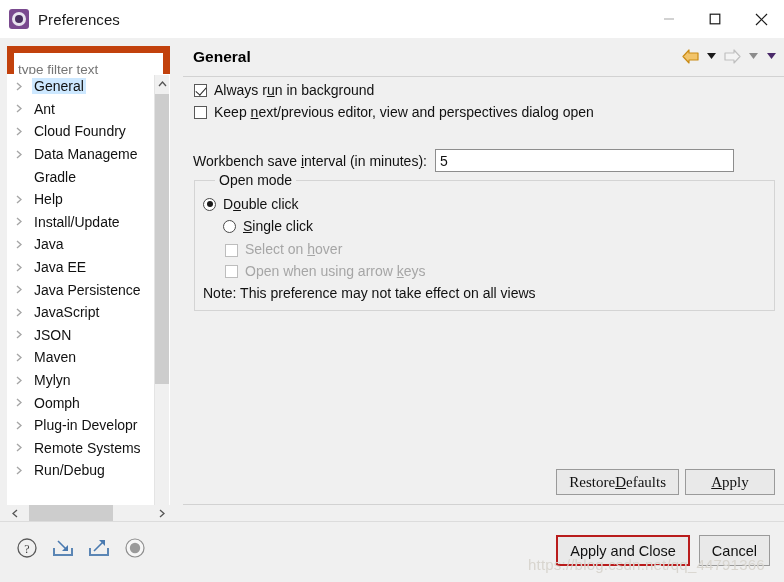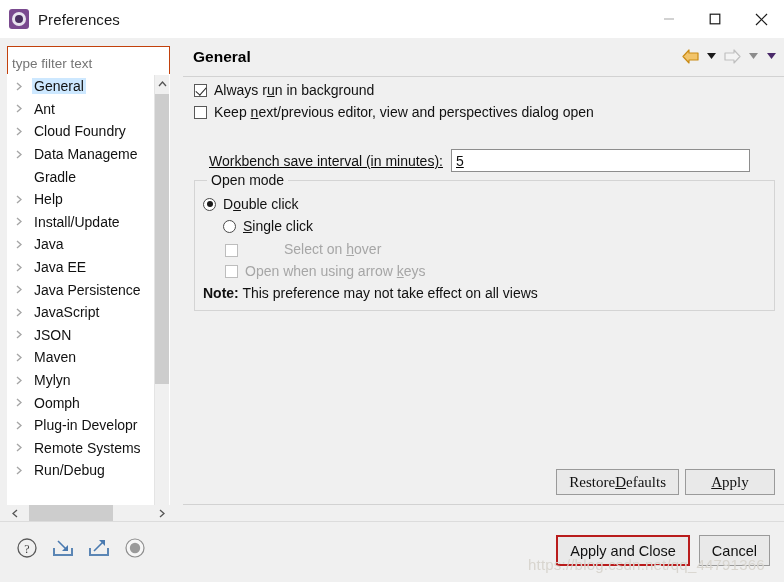--- a/index.html
+++ b/index.html
@@ -55,21 +55,21 @@
   .wc-btn svg { display: block; }
 
   
   #left-panel {
     position: absolute; left: 0; top: 38px; width: 176px; height: 483px;
     background: #f0f0f0;
   }
   #filter-box {
     position: absolute; left: 7px; top: 8px; width: 163px; height: 22px;
     background: #ffffff;
-    border: 1px solid #c2410c;
+    border: 7px solid #c2410c;
     font-family: "Liberation Sans", sans-serif;
     font-size: 13.5px;
     color: #555c66;
     padding: 16px 4px;
     line-height: 20px;
     outline: none;
   }
   #tree-wrap {
     position: absolute; left: 7px; top: 36px; width: 163px; height: 455px;
     background: #ffffff;
@@ -193,22 +193,22 @@
   .cbox.disabled { border-color: #bdbdbd; background: #ffffff; }
   .row-label { font-size: 14px; color: #111111; }
   .row-label.disabled { color: #a6a6a6; }
   .mn { text-decoration: underline; text-underline-offset: 1px; }
 
   #row-always   { top: 5px; }
   #row-keep     { top: 27px; }
   #row-heap     { top: 49px; }
 
   #save-row {
-    position: absolute; left: 26px; top: 72px;
-    display: flex; align-items: center; text-decoration: underline;
+    position: absolute; left: 10px; top: 72px;
+    display: flex; align-items: center;
   }
   #save-label { font-size: 14px; color: #111111; white-space: nowrap; }
   #save-input {
     margin-left: 8px;
     width: 299px; height: 23px;
     border: 1px solid #8d8d8d;
     background: #ffffff;
     font-family: "Liberation Sans", sans-serif;
     font-size: 14px; color: #111111;
     padding: 0 4px;
@@ -216,21 +216,21 @@
     outline: none;
   }
 
   
   #openmode-group {
     position: absolute; left: 11px; top: 103px;
     width: 581px; height: 131px;
     border: 1px solid #d4d4d4;
   }
   #openmode-legend {
-    position: absolute; left: 12px; top: -9px;
+    position: absolute; left: 20px; top: -9px;
     background: #f0f0f0;
     padding: 0 4px;
     font-size: 14px; color: #111111;
   }
   .radio-row {
     position: absolute; left: 8px;
     display: flex; align-items: center;
     white-space: nowrap;
   }
   .rbox {
@@ -242,27 +242,27 @@
     position: relative;
   }
   .rbox.selected::after {
     content: "";
     position: absolute; left: 2.5px; top: 2.5px;
     width: 6px; height: 6px;
     background: #1b1b1b; border-radius: 50%;
   }
   #radio-double { top: 15px; }
   #radio-single { top: 37px; padding-left: 20px; }
-  #sub-hover  { position: absolute; left: 30px; top: 60px; display: flex; align-items: flex-end; gap: 39px; }
+  #sub-hover  { position: absolute; left: 30px; top: 60px; display: flex; align-items: flex-end; }
   #sub-arrow  { position: absolute; left: 30px; top: 82px; display: flex; align-items: center; }
   #note-row {
     position: absolute; left: 8px; top: 104px;
     font-size: 14px; color: #111111; white-space: nowrap;
   }
-  #note-row b { font-weight: bold; margin-top: 13px; }
+  #note-row b { font-weight: normal; margin-top: 13px; }
 
   
   #page-footer-rule {
     position: absolute; left: 0; bottom: 16px; width: 601px; height: 1px;
     background: #d2d2d2;
   }
   #page-buttons {
     position: absolute; right: 9px; bottom: 26px;
     display: flex; gap: 6px;
   }

